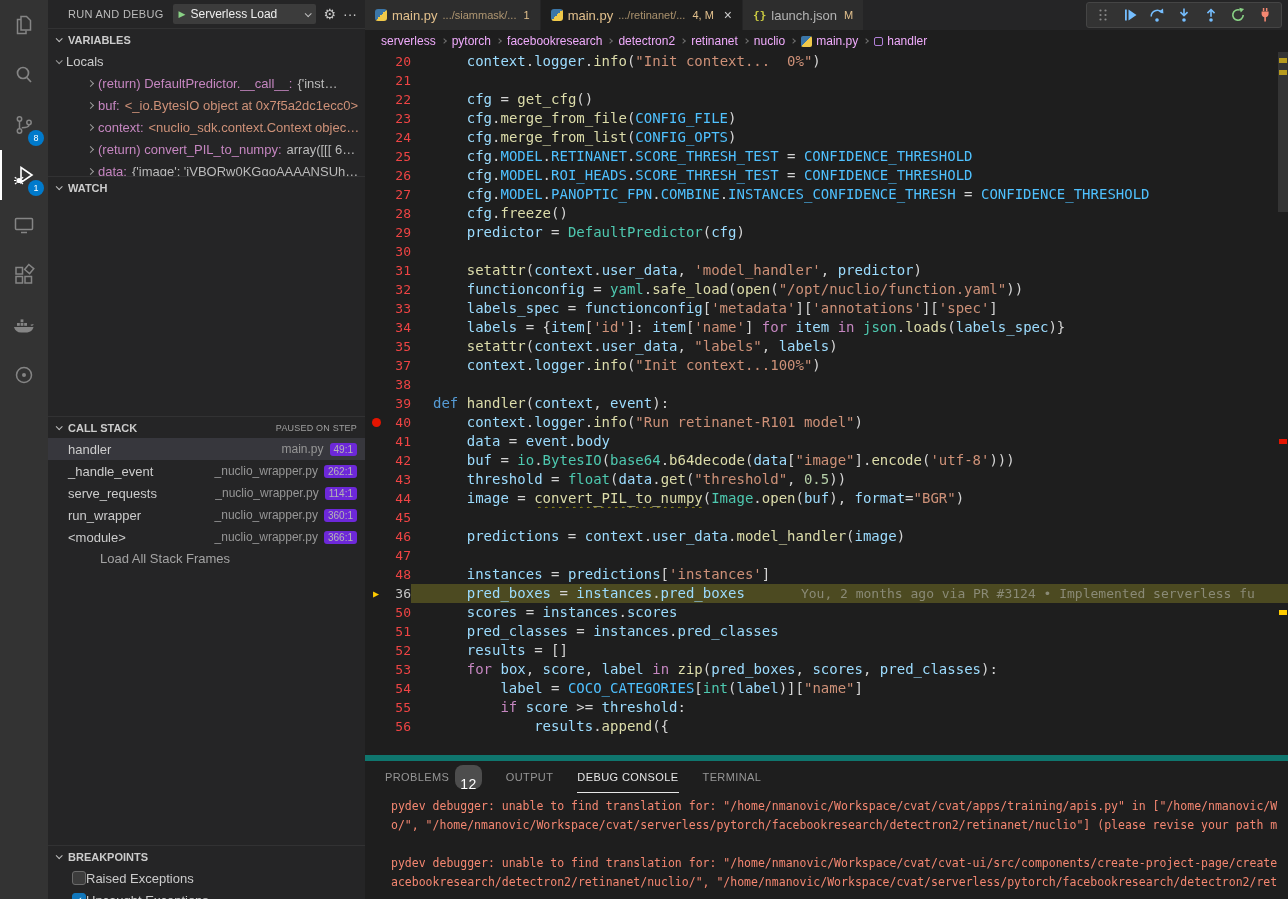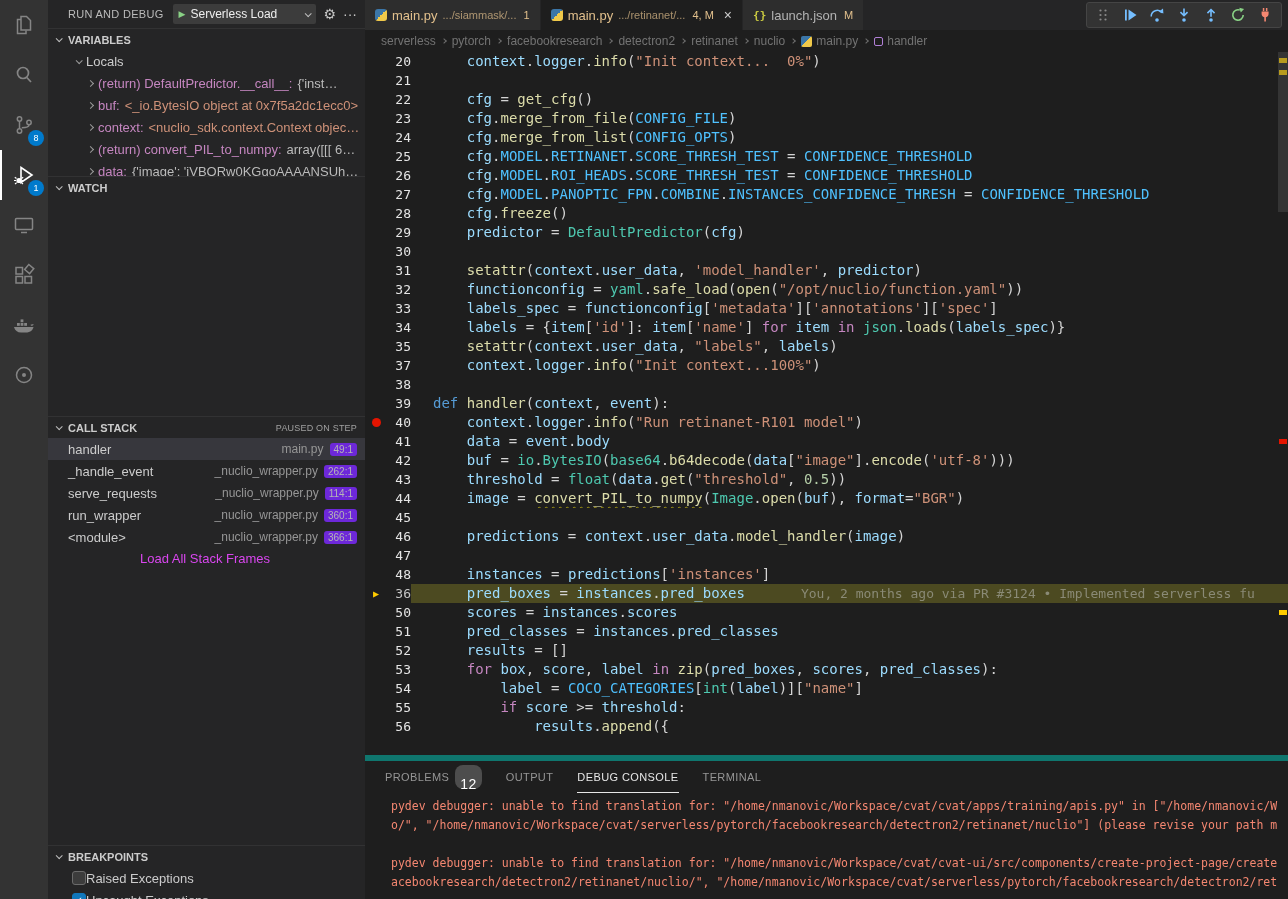--- a/index.html
+++ b/index.html
@@ -23,35 +23,35 @@
   .gear,.more{color:#c5c5c5;font-size:14px;cursor:pointer;flex:none}
 
   .chev{width:5px;height:5px;border-right:1.4px solid #bdbdbd;border-bottom:1.4px solid #bdbdbd;display:inline-block;flex:none}
   .chev.down{transform:rotate(45deg) translateY(-1px)}
   .chev.right{transform:rotate(-45deg)}
 
   .sec-header{height:22px;display:flex;align-items:center;gap:7px;padding:0 8px;font-size:11px;font-weight:bold;color:#cccccc;border-top:1px solid rgba(204,204,204,.08);flex:none;cursor:pointer}
   .sec-status{margin-left:auto;font-weight:normal;font-size:9px;color:#a0a0a0;letter-spacing:.2px}
 
   .var-body{height:126px;overflow:hidden;flex:none}
-  .var-row{height:22px;display:flex;align-items:center;gap:5px;padding-left:28px;white-space:nowrap;overflow:hidden;cursor:pointer}
+  .var-row{height:22px;display:flex;align-items:center;gap:5px;padding-left:8px;white-space:nowrap;overflow:hidden;cursor:pointer}
   .var-row.child{padding-left:40px}
   .var-row .chev{border-color:#9a9a9a}
   .scope-name{color:#cccccc}
   .var-name{color:#c586c0;flex:none}
   .var-val{overflow:hidden;text-overflow:ellipsis;color:#bbbbbb}
   .var-val.str{color:#ce9178}
   .watch-body{height:218px;flex:none}
 
   .cs-row{height:22px;display:flex;align-items:center;gap:6px;padding:0 8px 0 20px;cursor:pointer;flex:none}
   .cs-row.selected{background:#37373d}
   .cs-name{color:#cccccc}
   .cs-file{margin-left:auto;color:#969696;font-size:12px}
   .cs-badge{background:#6d28d9;color:#b5b5b5;font-size:10px;padding:1px 4px;border-radius:3px;flex:none}
-  .load-link{height:22px;line-height:22px;padding-left:92px;color:#d946ef;font-size:13px;cursor:pointer;flex:none}
+  .load-link{height:22px;line-height:22px;padding-left:52px;color:#a3a3a3;font-size:13px;cursor:pointer;flex:none}
   .sb-spacer{height:275px;flex:none}
   .bp-row{height:22px;display:flex;align-items:center;padding-left:24px;flex:none;cursor:pointer}
   .cb{width:14px;height:14px;border:1px solid #6b6b6b;background:#3c3c3c;border-radius:3px;display:flex;align-items:center;justify-content:center;font-size:10px;color:#fff;flex:none}
   .cb.checked{background:#1177bb;border-color:#1177bb}
   .bp-label{color:#cccccc}
 
   
   #main{position:absolute;left:365px;top:0;right:0;bottom:0;display:flex;flex-direction:column;background:#1e1e1e}
   .tabbar{height:30px;background:#252526;display:flex;flex:none;position:relative}
   #tabs{display:flex}
@@ -69,31 +69,31 @@
 
   .debug-toolbar{position:absolute;right:6px;top:2px;height:26px;display:flex;align-items:center;gap:5px;padding:0 5px;background:#333333;border:1px solid #454545;border-radius:3px;z-index:7}
   .dt-btn{width:22px;height:22px;display:flex;align-items:center;justify-content:center;cursor:pointer}
   .dt-btn svg{width:16px;height:16px;display:block}
   .dt-drag-handle{color:#8a8a8a;cursor:grab}
   .dt-continue,.dt-step-over,.dt-step-into,.dt-step-out{color:#75beff}
   .dt-restart{color:#89d185}
   .dt-disconnect{color:#f48771}
 
   
-  .breadcrumbs{height:22px;display:flex;align-items:center;padding-left:16px;font-size:12px;color:#737373;flex:none;background:#1e1e1e;white-space:nowrap}
+  .breadcrumbs{height:22px;display:flex;align-items:center;padding-left:16px;font-size:12px;color:#f0abfc;flex:none;background:#1e1e1e;white-space:nowrap}
   .bc-item{display:flex;align-items:center;gap:4px;cursor:pointer}
   .bc-sep{width:4px;height:4px;border-right:1.2px solid #6e6e6e;border-bottom:1.2px solid #6e6e6e;transform:rotate(-45deg);margin:0 6px;flex:none}
   .bc-py{width:11px;height:11px;border-radius:2px;background:linear-gradient(135deg,#3b76a8 50%,#f0c94a 50%)}
   .bc-method{width:9px;height:9px;border:1.5px solid #b180d7;border-radius:2px}
 
   
   .editor{flex:1;position:relative;overflow:hidden;font-family:"DejaVu Sans Mono","Liberation Mono",monospace;font-size:14px;background:#1e1e1e}
   .code-line{display:flex;height:19px;line-height:19px;width:100%}
   .glyph{width:22px;flex:none;display:flex;align-items:center;justify-content:center}
-  .lnum{width:24px;flex:none;text-align:right;color:#e5e5e5;font-size:13px}
+  .lnum{width:24px;flex:none;text-align:right;color:#ef4444;font-size:13px}
   .code-part{flex:1;padding-left:22px;overflow:hidden;white-space:pre}
   .code-line.current .code-part{background:#4c4a21}
   .code-line.current .lnum{color:#c6c6c6}
   .bp-dot{width:9px;height:9px;border-radius:50%;background:#e51400}
   .cur-arrow{color:#ffcc00;font-size:10px}
   .blame{color:#8a8a76;margin-left:56px;font-size:13px}
   .tk-p{color:#d4d4d4}.tk-v{color:#9cdcfe}.tk-f{color:#dcdcaa}.tk-k{color:#569cd6}.tk-c{color:#c586c0}
   .tk-s{color:#ce9178}.tk-n{color:#b5cea8}.tk-C{color:#4fc1ff}.tk-t{color:#4ec9b0}
   .tk-w{color:#dcdcaa;text-decoration:underline wavy #a09310 1px;text-underline-offset:3px}
   .ov-mark{position:absolute;right:1px;width:8px;height:5px}

